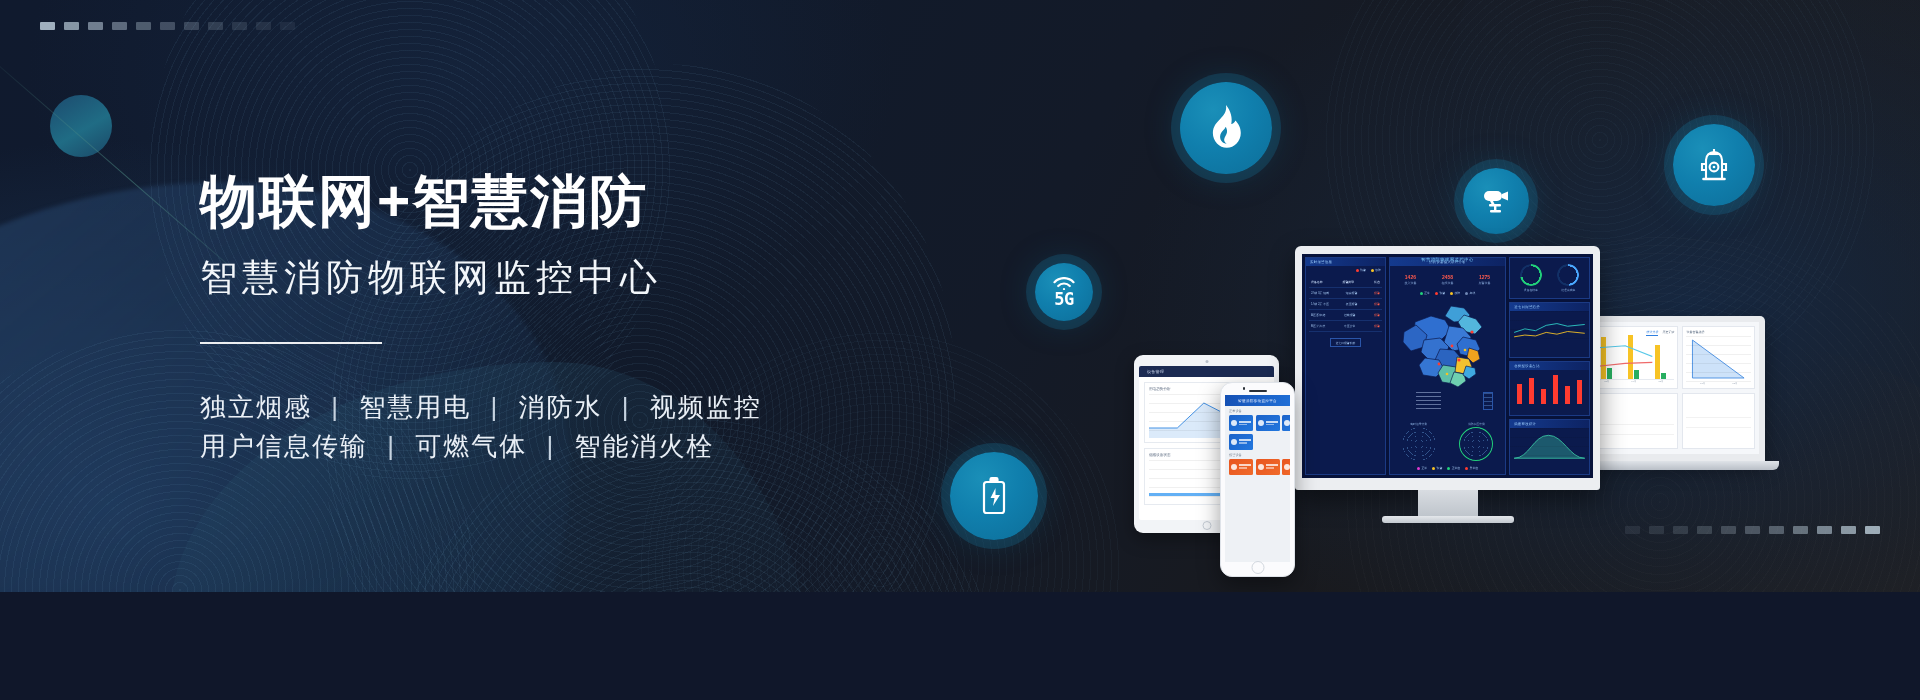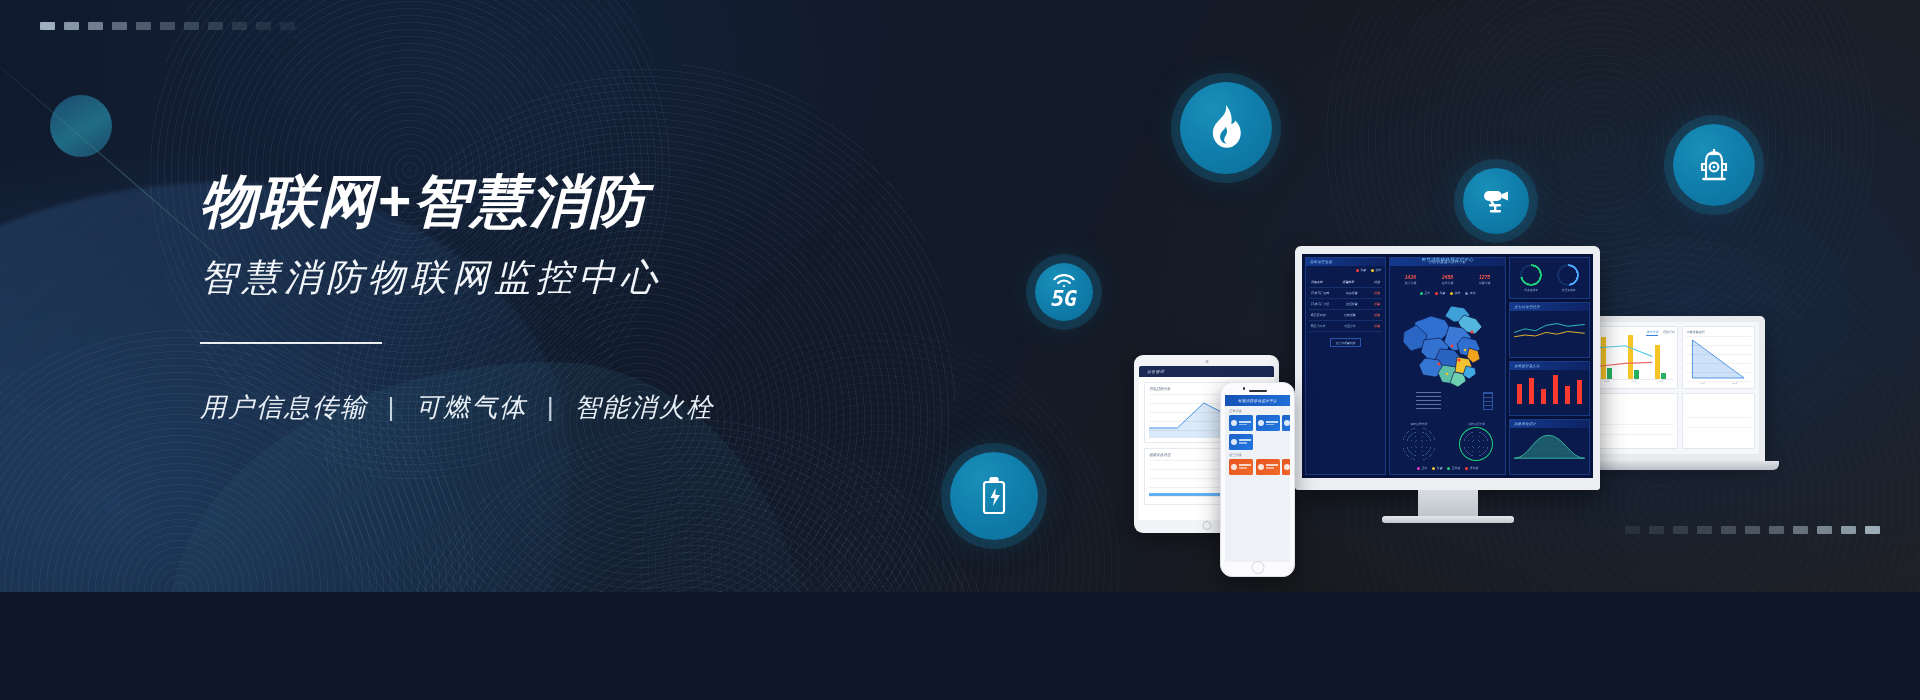--- a/index.html
+++ b/index.html
@@ -9,21 +9,20 @@
     background:#10172a;
   }
 
   .banner{
     position:relative; width:1920px; height:592px; overflow:hidden;
     background:
       radial-gradient(ellipse 900px 620px at 88% 52%, rgba(22,40,66,.95) 0%, rgba(14,22,38,0) 62%),
       radial-gradient(ellipse 760px 560px at 6% 86%, rgba(33,62,98,.85) 0%, rgba(16,24,42,0) 66%),
       radial-gradient(ellipse 620px 420px at 24% 12%, rgba(22,38,64,.7) 0%, rgba(14,21,36,0) 70%),
       linear-gradient(118deg,#101a2e 0%, #101a2c 28%, #131a28 52%, #191a1e 74%, #1b1b1d 100%);
-    font-style: italic;
   }
 
   
   .bg-layer{ position:absolute; inset:0; pointer-events:none; }
 
   .blob-bl{
     position:absolute; left:-250px; bottom:-290px; width:820px; height:700px;
     border-radius:58% 42% 46% 54% / 52% 40% 60% 48%;
     background:linear-gradient(140deg, rgba(45,80,124,.55), rgba(26,48,78,.30) 62%, rgba(20,34,56,0));
     filter:blur(2px);
@@ -101,21 +100,21 @@
     box-shadow:0 0 0 9px rgba(22,108,146,.30), 0 0 34px rgba(16,110,150,.35);
     color:#ffffff;
   }
   .badge svg{ display:block; }
   .badge-fire{ left:1180px; top:82px; width:92px; height:92px; }
   .badge-cam{ left:1463px; top:168px; width:66px; height:66px; }
   .badge-hyd{ left:1673px; top:124px; width:82px; height:82px; }
   .badge-5g{ left:1035px; top:263px; width:58px; height:58px; }
   .badge-batt{ left:950px; top:452px; width:88px; height:88px; }
   .badge-5g .g5{
-    font-size:22px; font-weight:700; letter-spacing:-.5px; line-height:1;
+    font-size:17px; font-weight:700; letter-spacing:-.5px; line-height:1;
     font-family:"DejaVu Sans Mono","Liberation Mono",monospace;
   }
   .badge-5g .inner{ display:flex; flex-direction:column; align-items:center; gap:1px; }
 
   
   .devices{ position:absolute; left:1120px; top:280px; width:640px; height:320px; }
 
   
   .tablet{
     position:absolute; left:14px; top:75px; width:145px; height:178px;
@@ -288,20 +287,29 @@
     <i class="dash" style="opacity:.52"></i>
       <i class="dash" style="opacity:.62"></i>
     <i class="dash" style="opacity:.72"></i>
   </div>
 
   <div class="copy">
     <div class="title">物联网+智慧消防</div>
     <div class="subtitle">智慧消防物联网监控中心</div>
     <div class="rule"></div>
     <div class="features">
+      <div class="feat-line">
+        <span>独立烟感</span>
+        <span class="sep">|</span>
+        <span>智慧用电</span>
+        <span class="sep">|</span>
+        <span>消防水</span>
+        <span class="sep">|</span>
+        <span>视频监控</span>
+      </div>
       <div class="feat-line">
         <span>用户信息传输</span>
         <span class="sep">|</span>
         <span>可燃气体</span>
         <span class="sep">|</span>
         <span>智能消火栓</span>
       </div>
     </div>
   </div>
 

